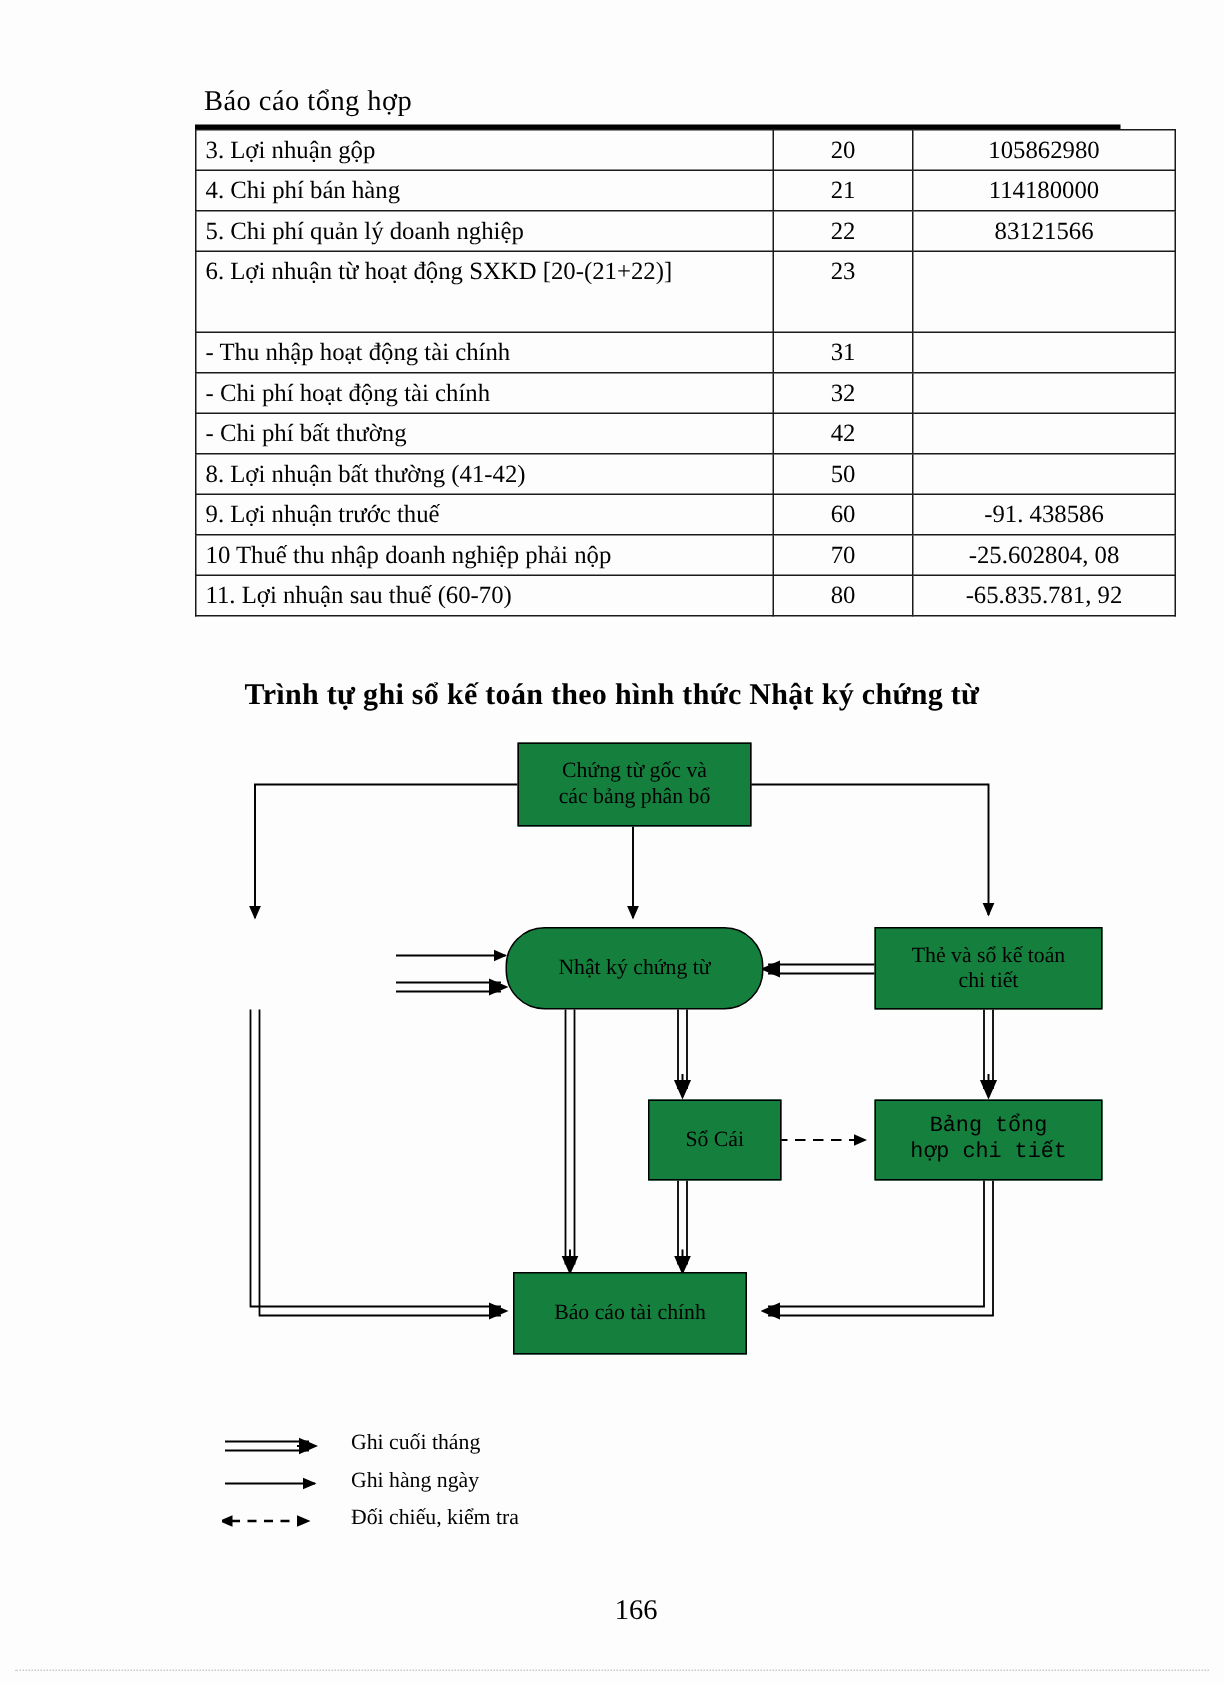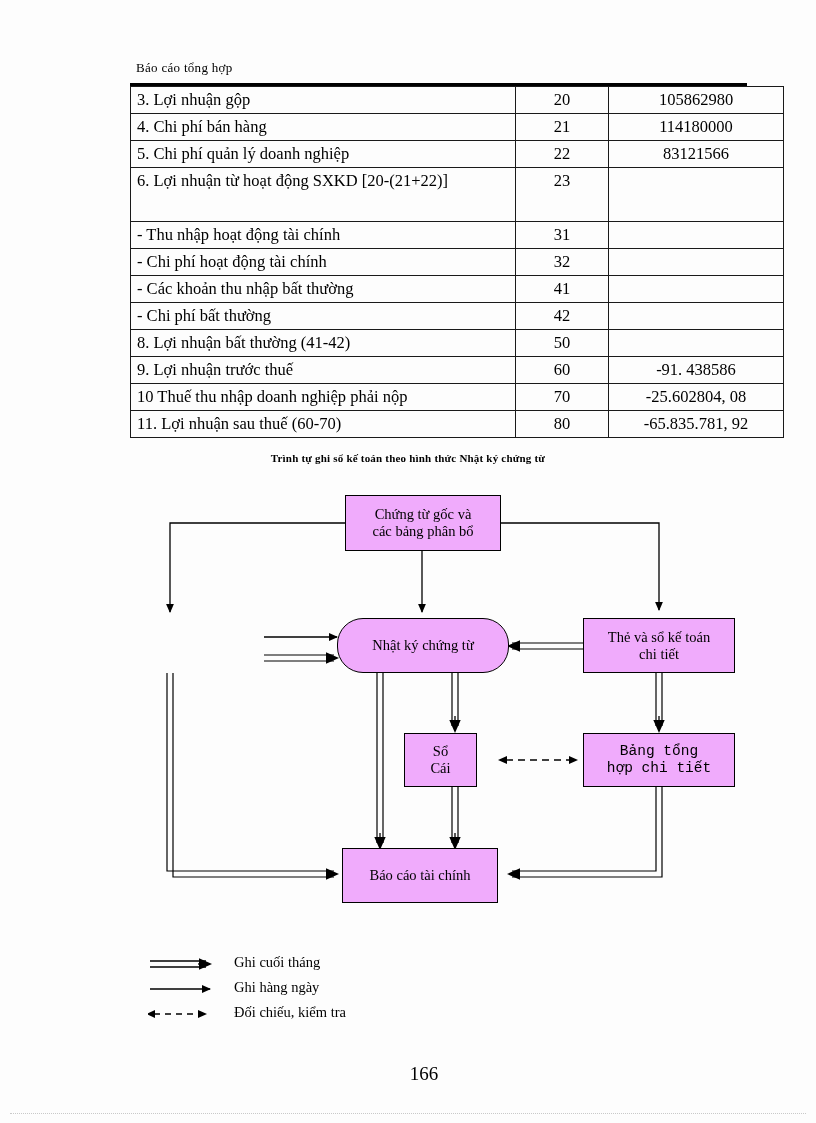--- a/index.html
+++ b/index.html
@@ -20,21 +20,21 @@
     position: absolute;
     inset: 0;
     background: #fdfdfd;
   }
 
   
   #report-heading {
     position: absolute;
     left: 136px;
     top: 56px;
-    font-size: 13px;
+    font-size: 19px;
     line-height: 24px;
     letter-spacing: 0.3px;
     white-space: nowrap;
   }
 
   
   #summary-table {
     position: absolute;
     left: 130px;
     top: 86px;
@@ -66,38 +66,38 @@
     background: #000;
   }
 
   
   #flow-title {
     position: absolute;
     left: 0;
     top: 452px;
     width: 816px;
     text-align: center;
-    font-size: 11px;
+    font-size: 20px;
     font-weight: bold;
     letter-spacing: 0.2px;
   }
 
   #flowchart {
     position: absolute;
     left: 0;
     top: 0;
     width: 816px;
     height: 1123px;
     pointer-events: none;
   }
 
   .flow-box {
     position: absolute;
     border: 1.5px solid #000;
-    background: #f0abfc;
+    background: #15803d;
     display: flex;
     align-items: center;
     justify-content: center;
     text-align: center;
     font-size: 14.5px;
     line-height: 17px;
     box-sizing: border-box;
     padding: 2px 20px;
   }
 
@@ -181,25 +181,20 @@
           <td class="col-value"></td>
         </tr>
         <tr>
           <td class="col-label wrap">- Thu nhập hoạt động tài chính</td>
           <td class="col-code">31</td>
           <td class="col-value"></td>
         </tr>
         <tr>
           <td class="col-label wrap">- Chi phí hoạt động tài chính</td>
           <td class="col-code">32</td>
-          <td class="col-value"></td>
-        </tr>
-        <tr>
-          <td class="col-label wrap">- Các khoản thu nhập bất thường</td>
-          <td class="col-code">41</td>
           <td class="col-value"></td>
         </tr>
         <tr>
           <td class="col-label wrap">- Chi phí bất thường</td>
           <td class="col-code">42</td>
           <td class="col-value"></td>
         </tr>
         <tr>
           <td class="col-label wrap">8. Lợi nhuận bất thường (41-42)</td>
           <td class="col-code">50</td>
@@ -335,21 +330,21 @@
 
 
   <div class="flow-box" style="left:337px; top:618px; width:172px; height:55px;border-radius:26px;">
     <span>Nhật ký chứng từ</span>
   </div>
 
   <div class="flow-box" style="left:583px; top:618px; width:152px; height:55px;">
     <span>Thẻ và sổ kế toán chi tiết</span>
   </div>
 
-  <div class="flow-box" style="left:404px; top:733px; width:73px; height:54px;">
+  <div class="flow-box" style="left:432px; top:733px; width:89px; height:54px;">
     <span>Sổ Cái</span>
   </div>
 
   <div class="flow-box" style="left:583px; top:733px; width:152px; height:54px;font-family:Liberation Mono, monospace;">
     <span>Bảng tổng hợp chi tiết</span>
   </div>
 
   <div class="flow-box" style="left:342px; top:848px; width:156px; height:55px;text-align:right;">
     <span>Báo cáo tài chính</span>
   </div>

